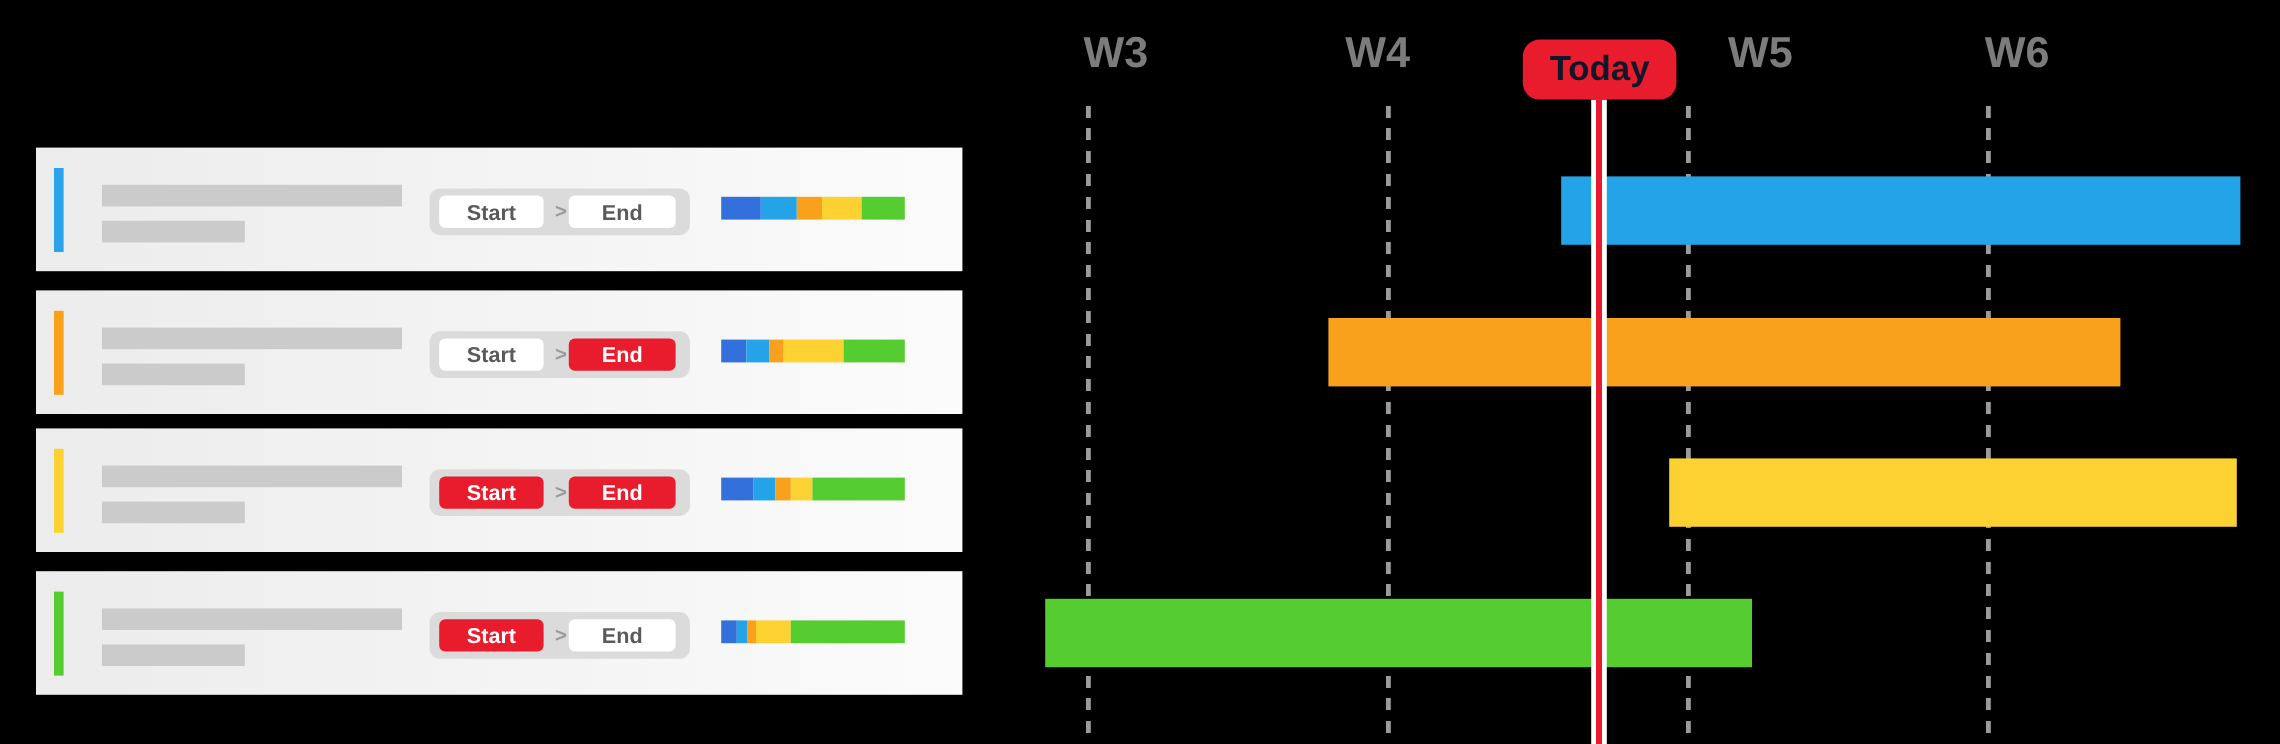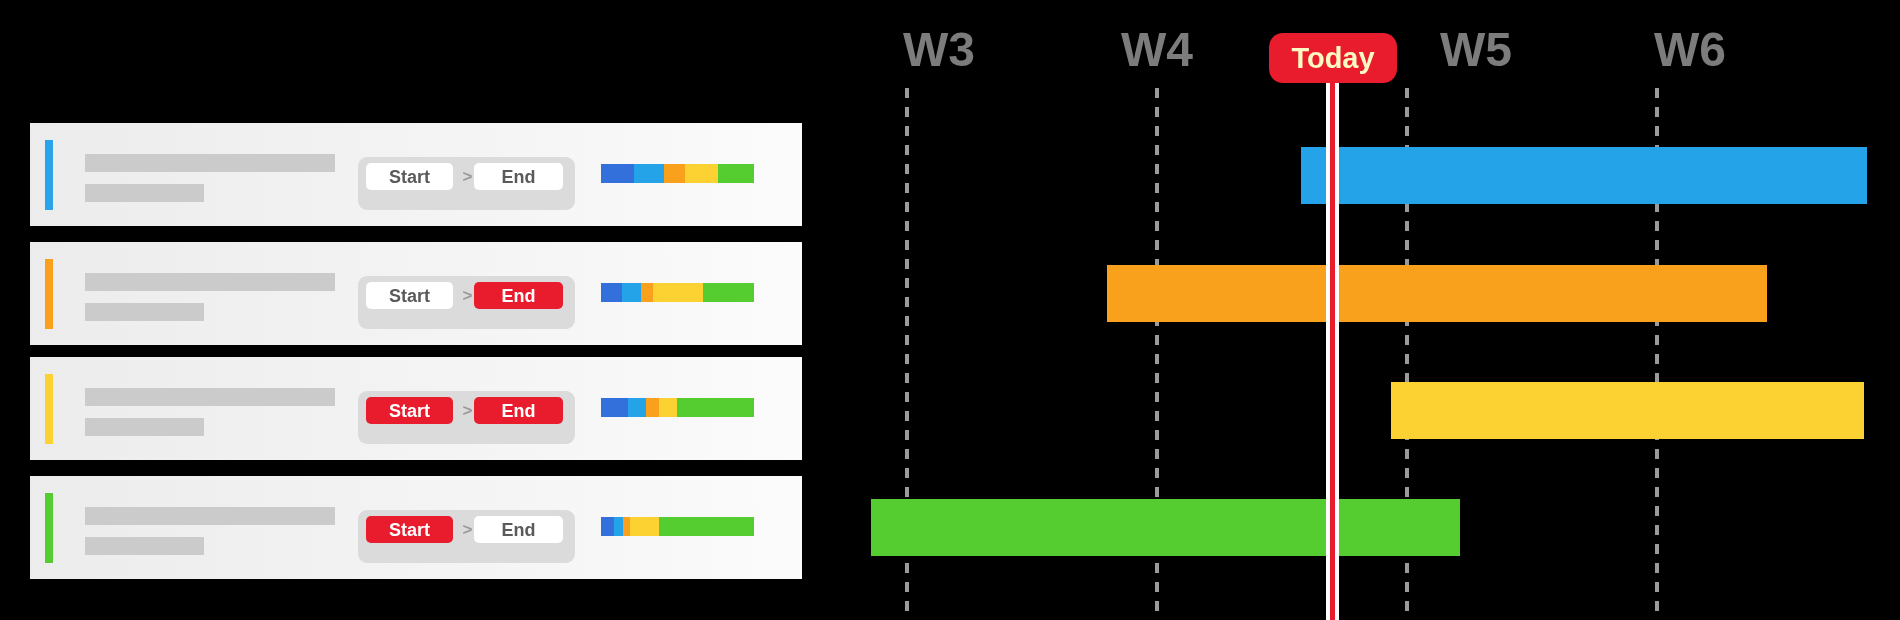--- a/index.html
+++ b/index.html
@@ -6,37 +6,37 @@
   #canvas{
     position:relative;width:1900px;height:620px;background:#000;overflow:hidden;
     font-family:"Liberation Sans", sans-serif;
   }
   
   .card{position:absolute;height:103px;background:linear-gradient(90deg,#ececec 0%,#f4f4f4 55%,#fbfbfb 100%);}
   .accent{position:absolute;left:15px;top:17px;width:8px;height:70px;}
   .ph{position:absolute;background:#cbcbcb;}
   .ph1{left:55px;top:31px;width:250px;height:18px;}
   .ph2{left:55px;top:61px;width:119px;height:18px;}
-  .btn-group{position:absolute;left:328px;top:34px;width:217px;height:53px;background:#dbdbdb;border-radius:9px;}
+  .btn-group{position:absolute;left:328px;top:34px;width:217px;height:39px;background:#dbdbdb;border-radius:9px;}
   .btn{position:absolute;top:6px;height:27px;border-radius:5px;font-weight:bold;font-size:18px;
        display:flex;align-items:center;justify-content:center;cursor:pointer;line-height:1;}
   .btn.start{left:8px;width:87px;}
   .btn.end{left:116px;width:89px;}
   .btn.white{background:#ffffff;color:#5a5a5a;}
   .btn.red{background:#e81c2c;color:#ffffff;}
   .chevron{position:absolute;left:99px;top:0;width:21px;height:39px;display:flex;align-items:center;
            justify-content:center;color:#9a9a9a;font-weight:bold;font-size:17px;}
   .mini{position:absolute;left:571px;top:41px;width:153px;height:19px;display:flex;}
   .mini span{display:block;height:100%;}
   
   .gridline{position:absolute;width:4px;bottom:0;
     background:repeating-linear-gradient(to bottom,#9b9b9b 0px,#9b9b9b 10px,transparent 10px,transparent 19px);}
-  .week-label{position:absolute;top:24px;font-size:48px;font-weight:bold;color:#7c7c7c;line-height:1.1;}
+  .week-label{position:absolute;top:24px;font-size:36px;font-weight:bold;color:#7c7c7c;line-height:1.1;}
   .today-badge{position:absolute;background:#e81c2c;border-radius:14px;display:flex;align-items:center;
-    justify-content:center;color:#fef9c3;font-size:29px;font-weight:bold;z-index:6;}
+    justify-content:center;color:#0f172a;font-size:29px;font-weight:bold;z-index:6;}
   .today-line{position:absolute;bottom:0;width:13px;background:#ffffff;z-index:5;display:flex;justify-content:center;}
   .today-line-core{width:5px;height:100%;background:#e81c2c;}
   .gantt-bar{position:absolute;height:57px;z-index:2;cursor:grab;}
 </style>
 </head>
 <body>
 
 <div id="canvas">
     <div class="gridline" style="left: 905px; top: 88px;"></div>
     <div class="week-label" style="left: 903px;">W3</div>

